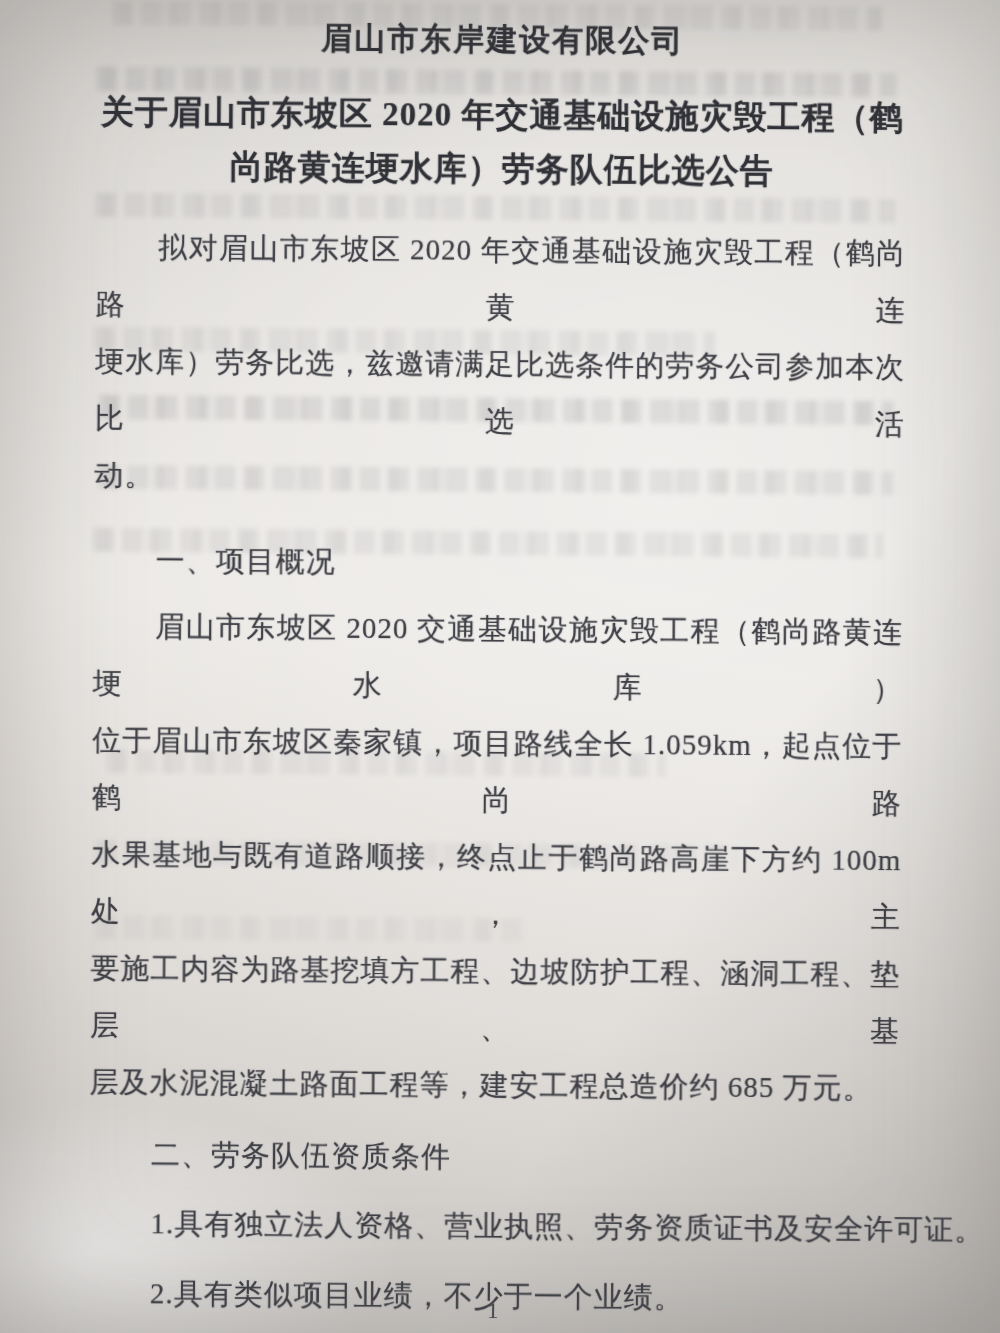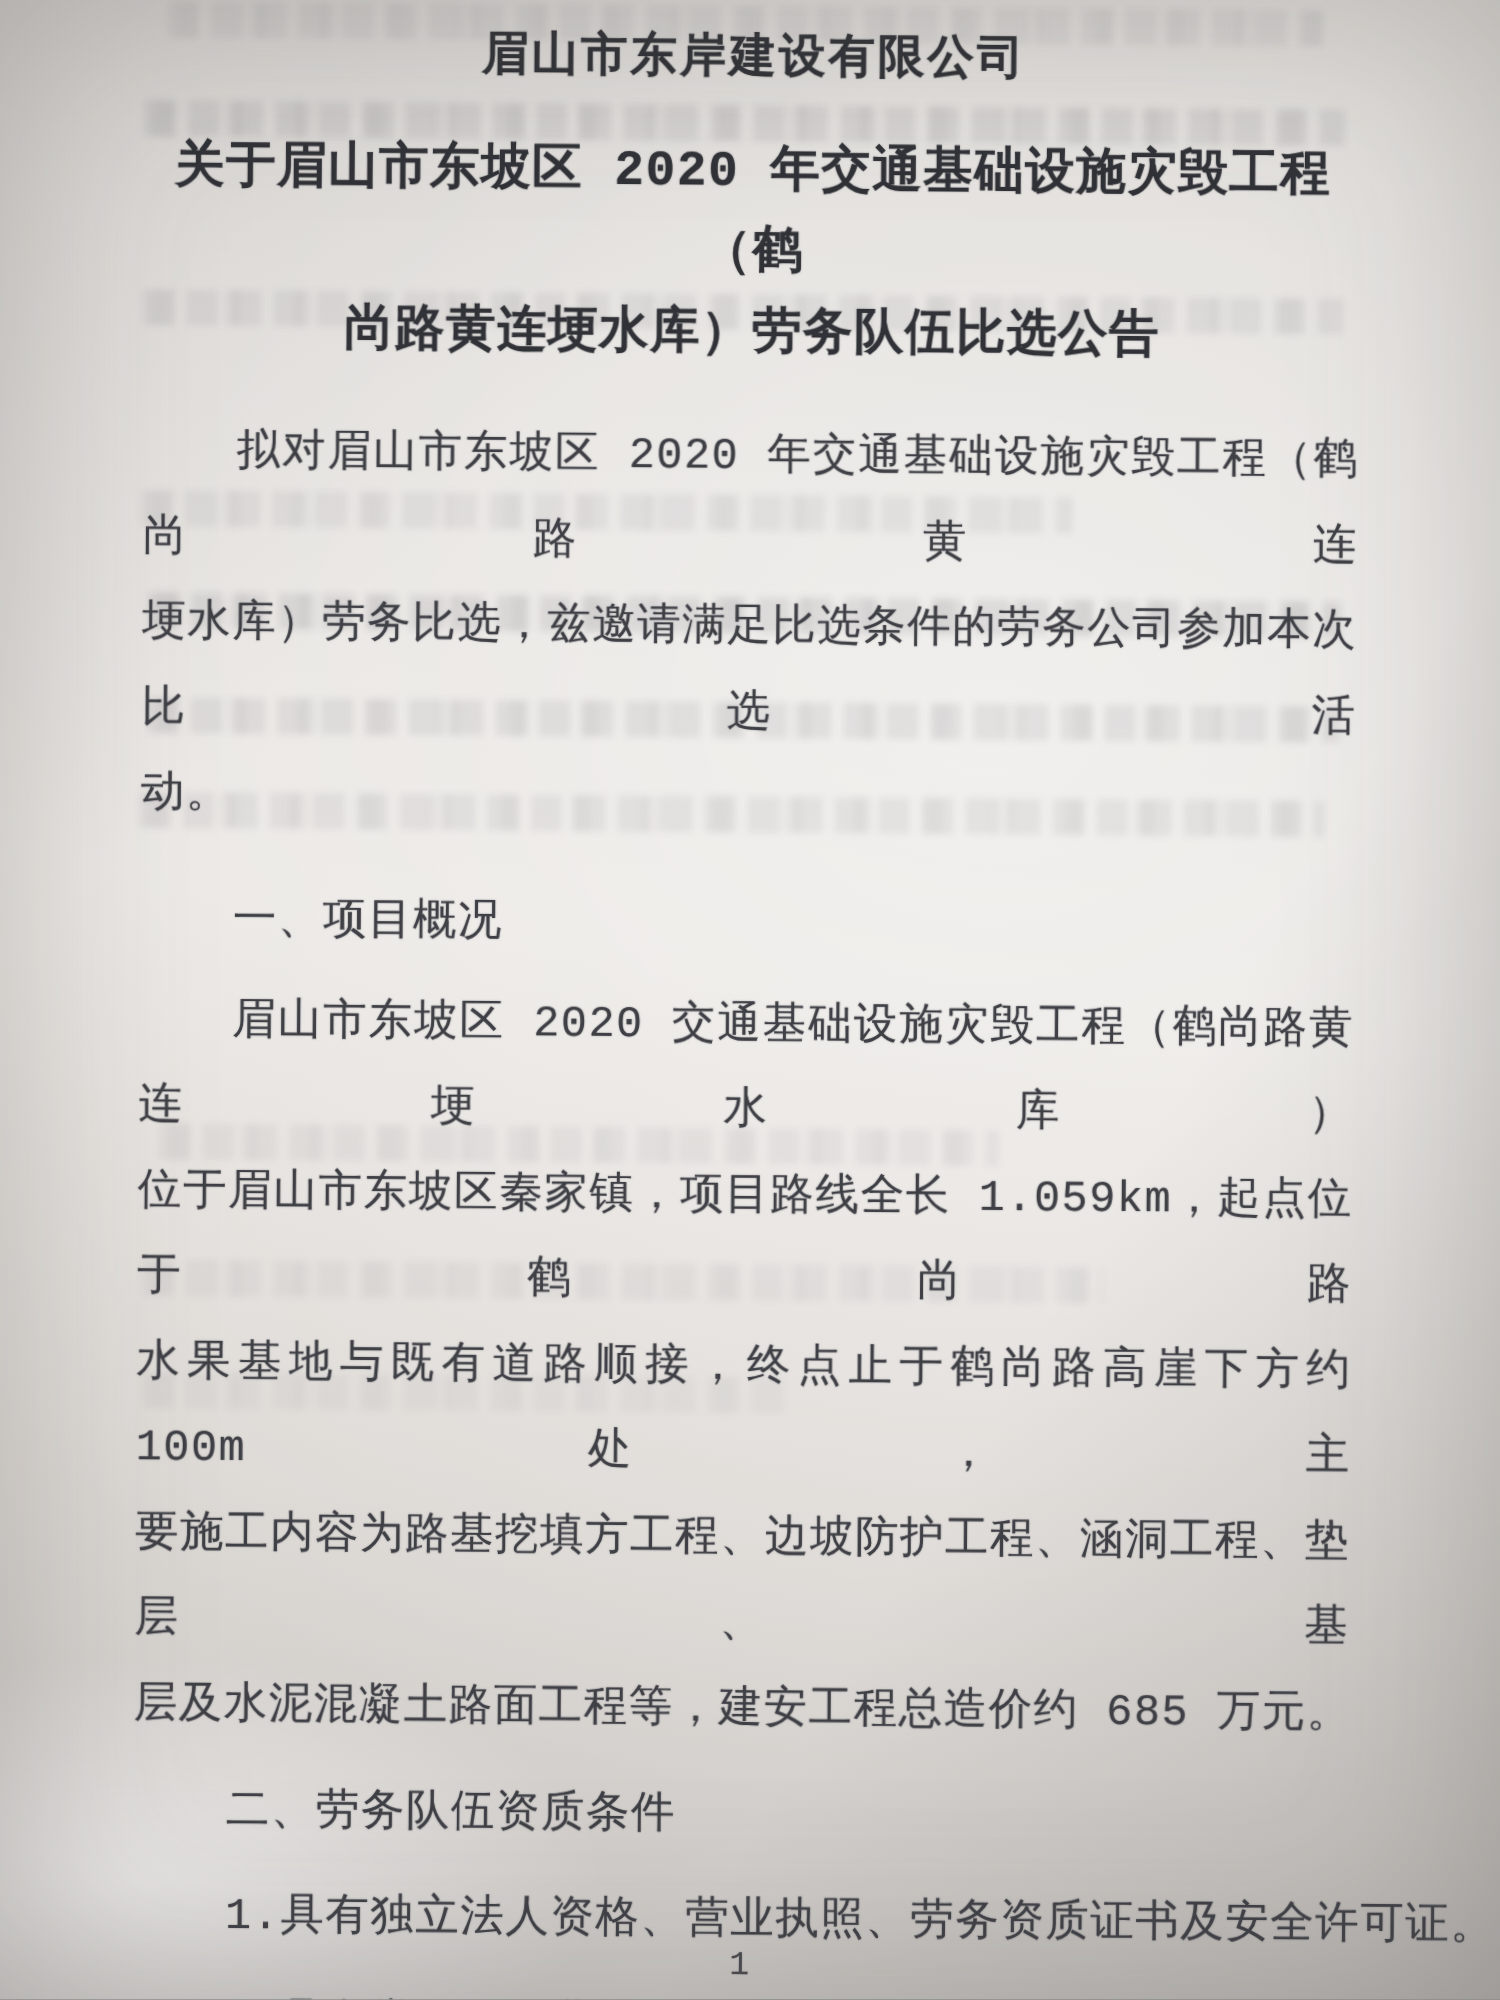--- a/index.html
+++ b/index.html
@@ -1,21 +1,21 @@
 <!DOCTYPE html>
 <html><head>
 <meta charset="utf-8">
 <style>
   html,body{margin:0;padding:0;background:#888;}
   .photo{
     position:relative;
     width:1000px;height:1333px;
     margin:0 auto;
     overflow:hidden;
-    font-family:Liberation Mono, monospace;
+    font-family:Liberation Serif, serif;
     background:
       radial-gradient(45% 16% at 9% 94%, rgba(255,255,255,0.50), rgba(255,255,255,0) 70%),
       linear-gradient(300deg, rgba(70,68,66,0.20), rgba(70,68,66,0.0) 32%),
       linear-gradient(135deg, rgba(60,60,65,0.08), rgba(60,60,65,0) 28%),
       radial-gradient(140% 90% at 66% 36%, rgba(255,255,255,0.45), rgba(255,255,255,0) 62%),
       linear-gradient(188deg, #d9d6d2 0%, #e2dfdb 22%, #e9e6e2 48%, #ddd9d5 74%, #c9c6c3 100%);
   }
   .vignette{
     position:absolute;inset:0;pointer-events:none;z-index:5;
     box-shadow:inset 0 0 140px rgba(78,76,73,0.28);

